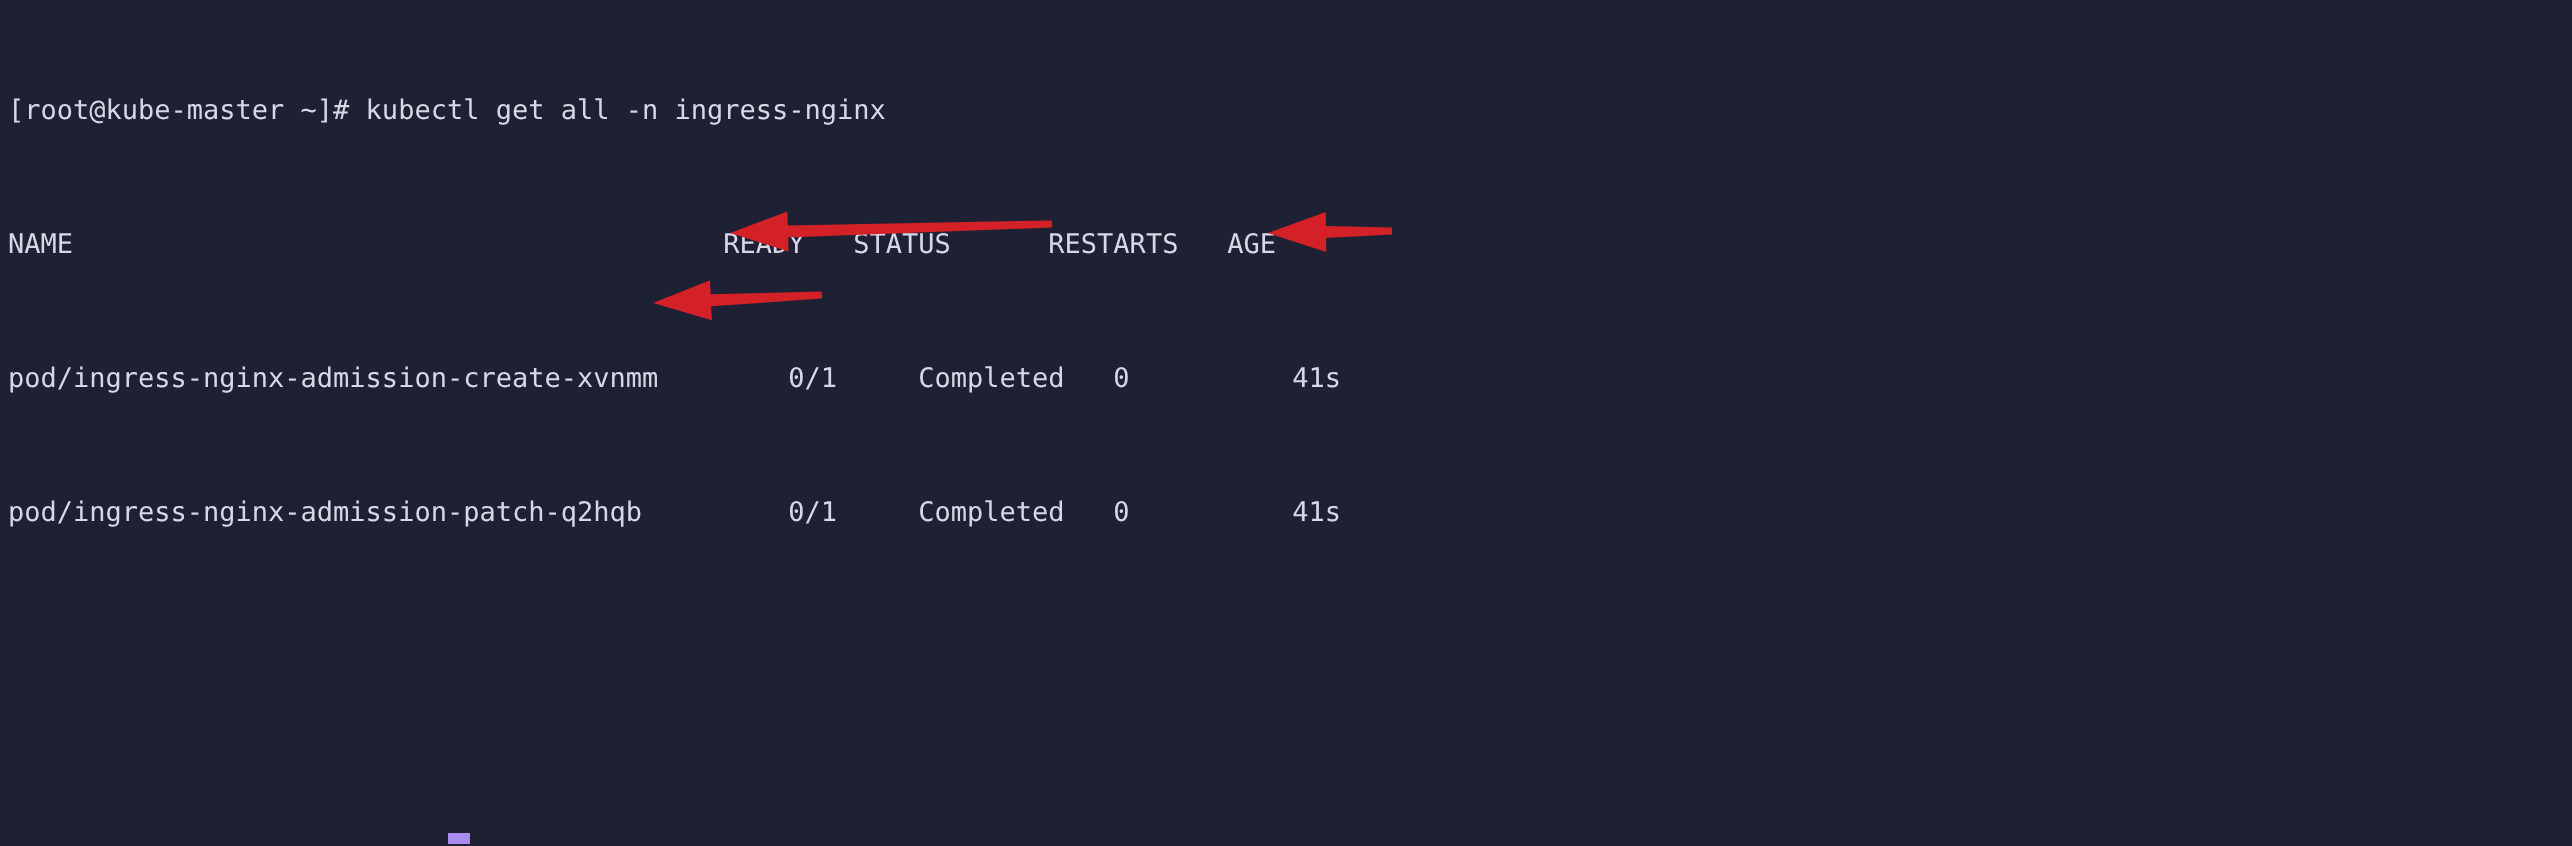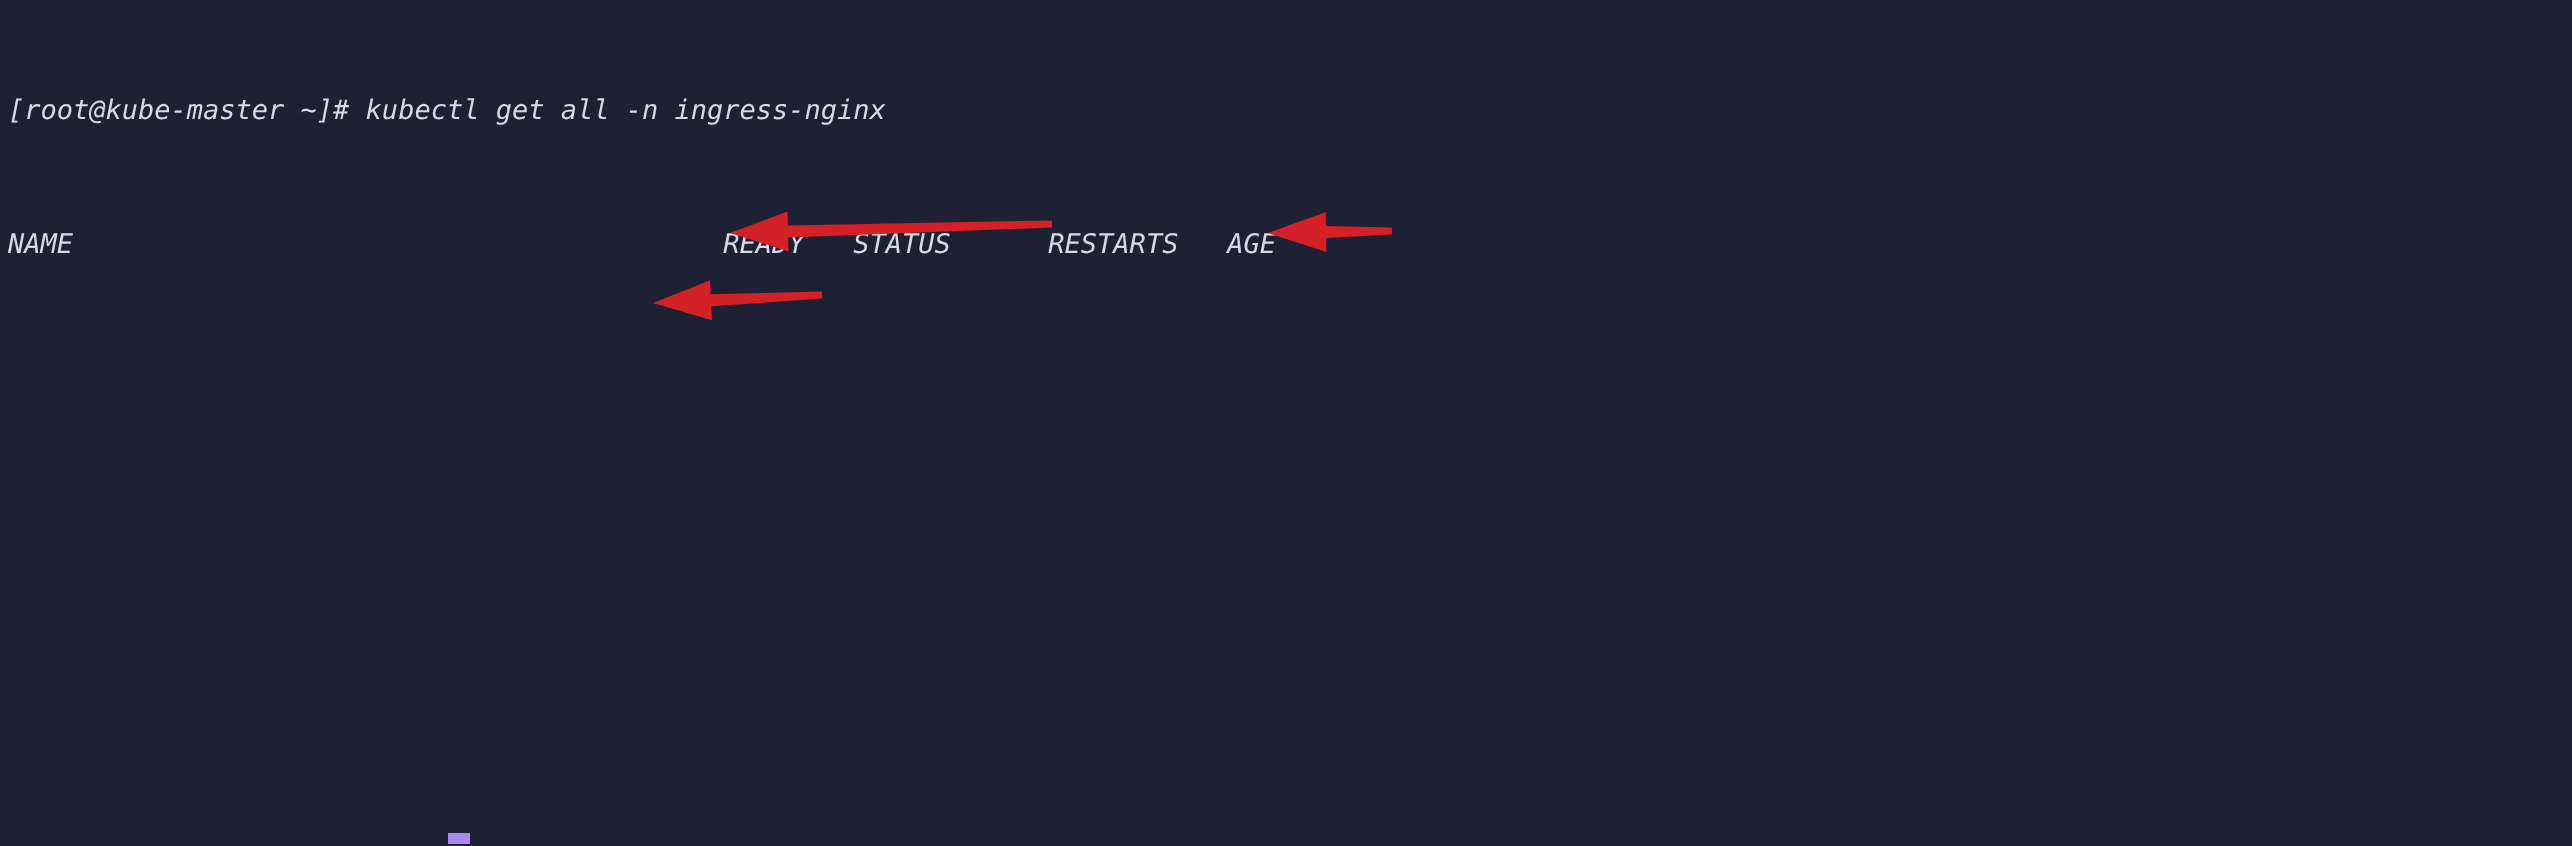--- a/index.html
+++ b/index.html
@@ -11,21 +11,20 @@
     position: relative;
     width: 2572px;
     height: 846px;
     background: #1e2033;
     overflow: hidden;
     font-family: "DejaVu Sans Mono", "Liberation Mono", monospace;
     font-size: 27px;
     line-height: 44.6px;
     color: #d6d8e6;
     letter-spacing: 0px;
-    font-style: italic;
   }
   .screen {
     position: absolute;
     top: 0;
     left: 8px;
     white-space: pre;
   }
   .line {
     height: 44.6px;
     white-space: pre;
@@ -49,20 +48,22 @@
   }
 </style>
 </head>
 <body>
 
 <div id="terminal">
 
   <div class="screen">
     <div class="line">[root@kube-master ~]# kubectl get all -n ingress-nginx</div>
     <div class="line">NAME                                        READY   STATUS      RESTARTS   AGE</div>
+    <div class="line">pod/ingress-nginx-admission-create-xvnmm        0/1     Completed   0          41s</div>
+    <div class="line">pod/ingress-nginx-admission-patch-q2hqb         0/1     Completed   0          41s</div>
     <div class="line blank"></div>
     
     
     
     
     
     
     
     
     

